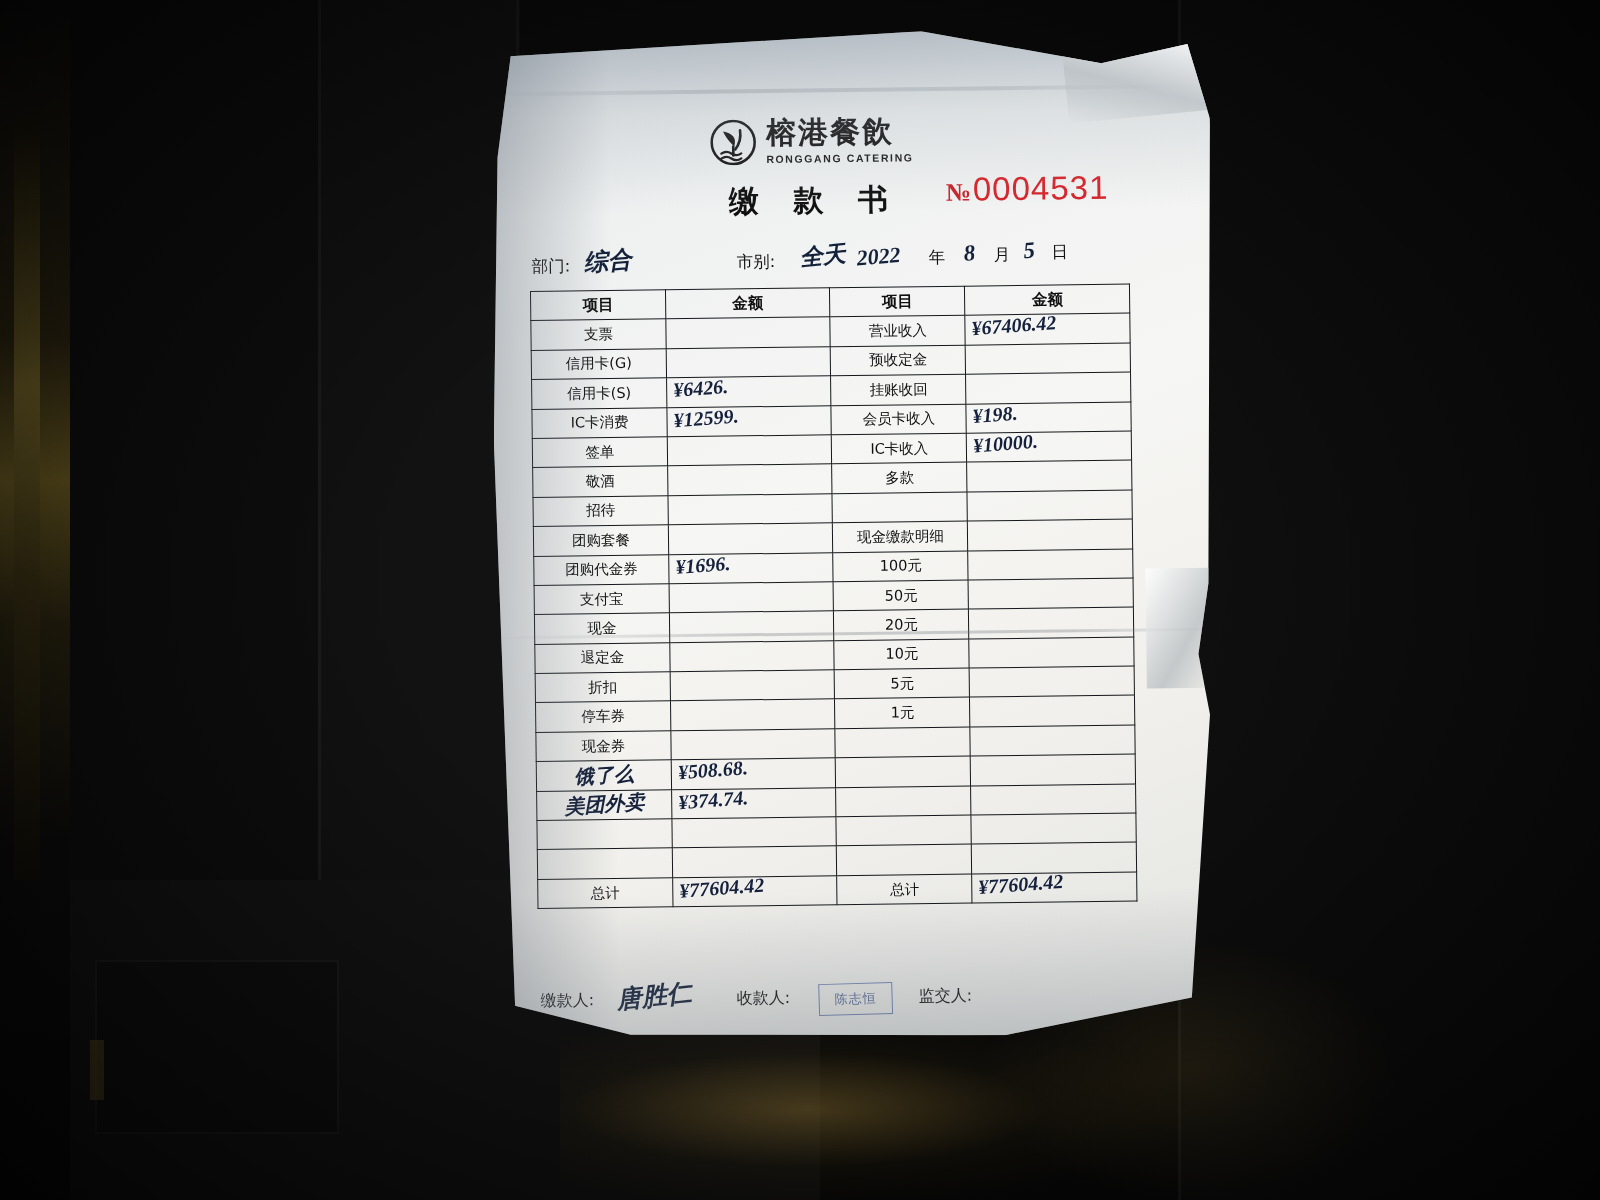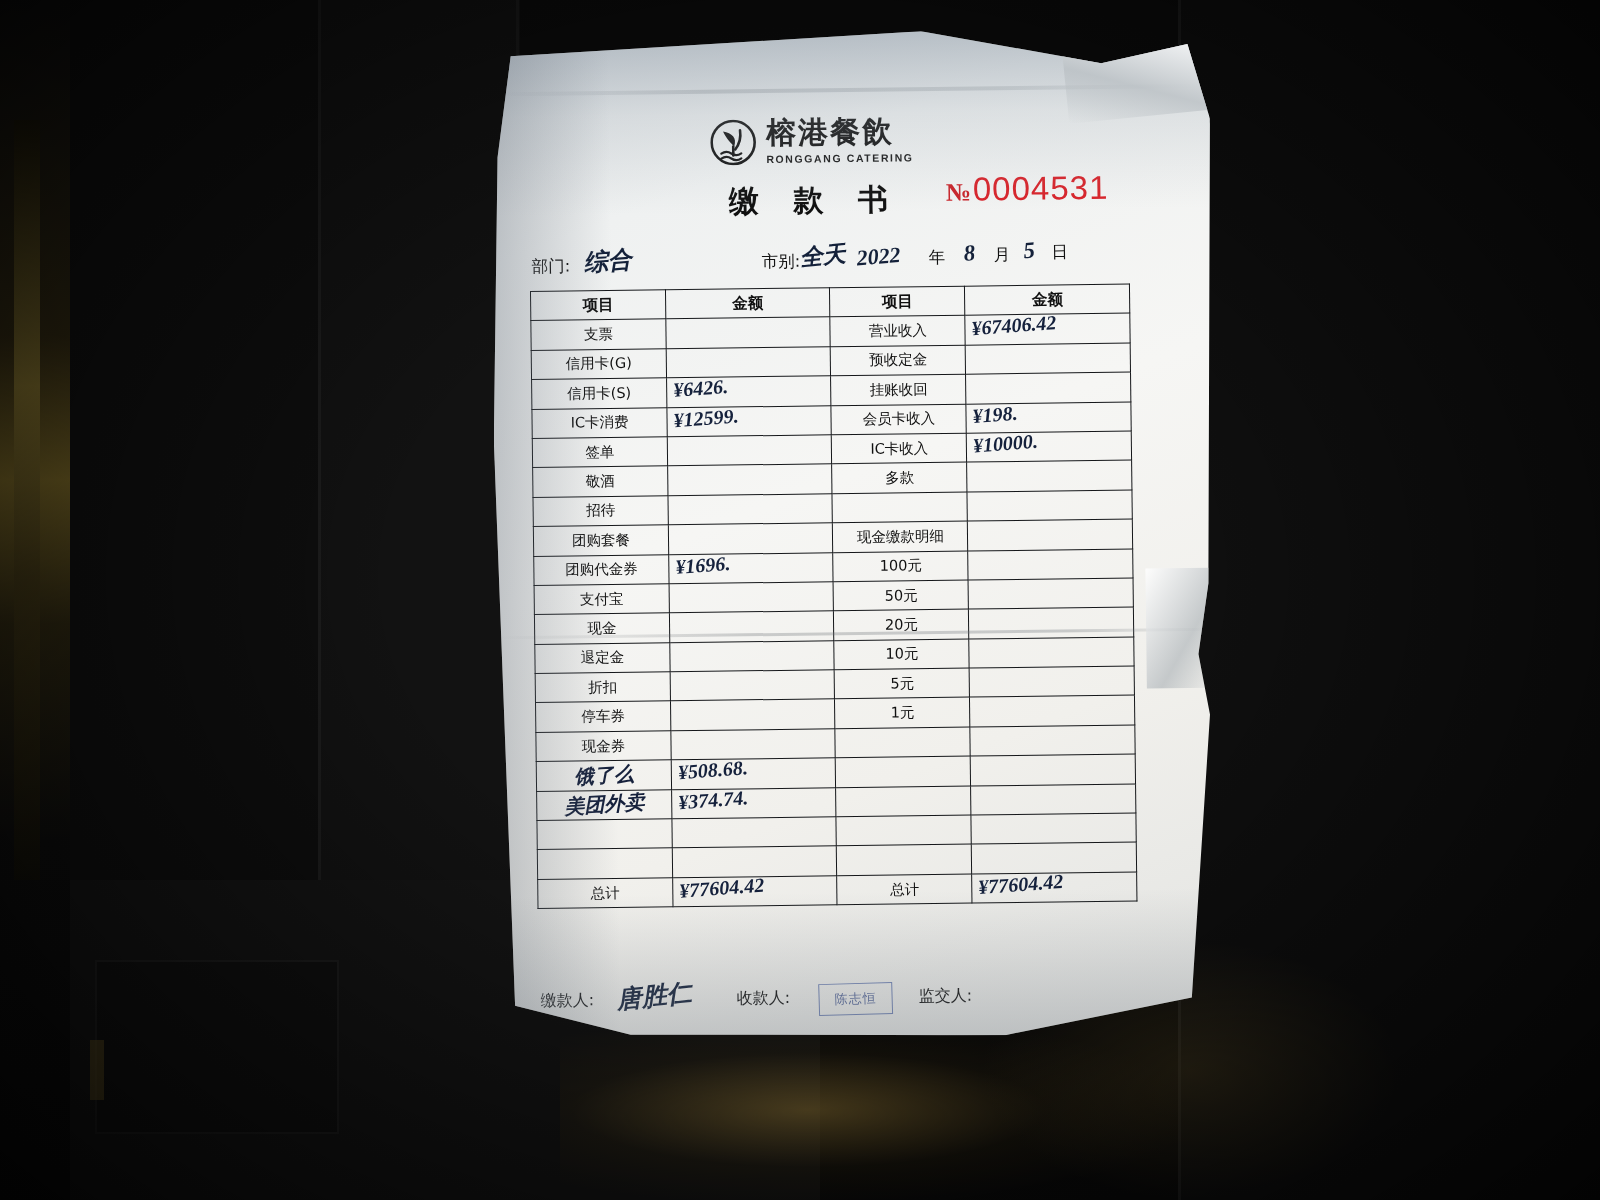--- a/index.html
+++ b/index.html
@@ -76,21 +76,21 @@
   #serial-no{font-family:"Liberation Serif","DejaVu Serif",serif;font-size:25px;color:#c9242a;font-weight:bold;}
   #serial-num{font-family:"Liberation Sans",sans-serif;font-size:33px;color:#d8232a;letter-spacing:1px;font-weight:500;}
 
   
   #meta{position:absolute;left:40px;top:212px;width:640px;height:42px;font-size:16.5px;color:#121212;
      font-family:"DejaVu Sans","Liberation Sans",sans-serif;}
   .meta-lbl{position:absolute;white-space:nowrap;}
   .hand{font-family:"Liberation Serif","DejaVu Serif",serif;color:#14213a;font-style:italic;font-weight:bold;}
   #m-dept{left:0;top:8px;}
   #m-dept-v{position:absolute;left:52px;top:-2px;font-size:24px;transform:rotate(-4deg);}
-  #m-shi{left:230px;top:6px;}
+  #m-shi{left:205px;top:6px;}
   #m-shi-v{position:absolute;left:268px;top:-4px;font-size:23px;transform:rotate(-5deg);}
   #m-year-v{position:absolute;left:325px;top:0px;font-size:22px;transform:rotate(-4deg);}
   #m-year{left:397px;top:4px;}
   #m-month-v{position:absolute;left:432px;top:-2px;font-size:23px;transform:rotate(-4deg);}
   #m-month{left:462px;top:2px;}
   #m-day-v{position:absolute;left:492px;top:-4px;font-size:23px;transform:rotate(-4deg);}
   #m-day{left:520px;top:0px;}
 
   
   #tbl{position:absolute;left:38px;top:255px;width:600px;border-collapse:collapse;

